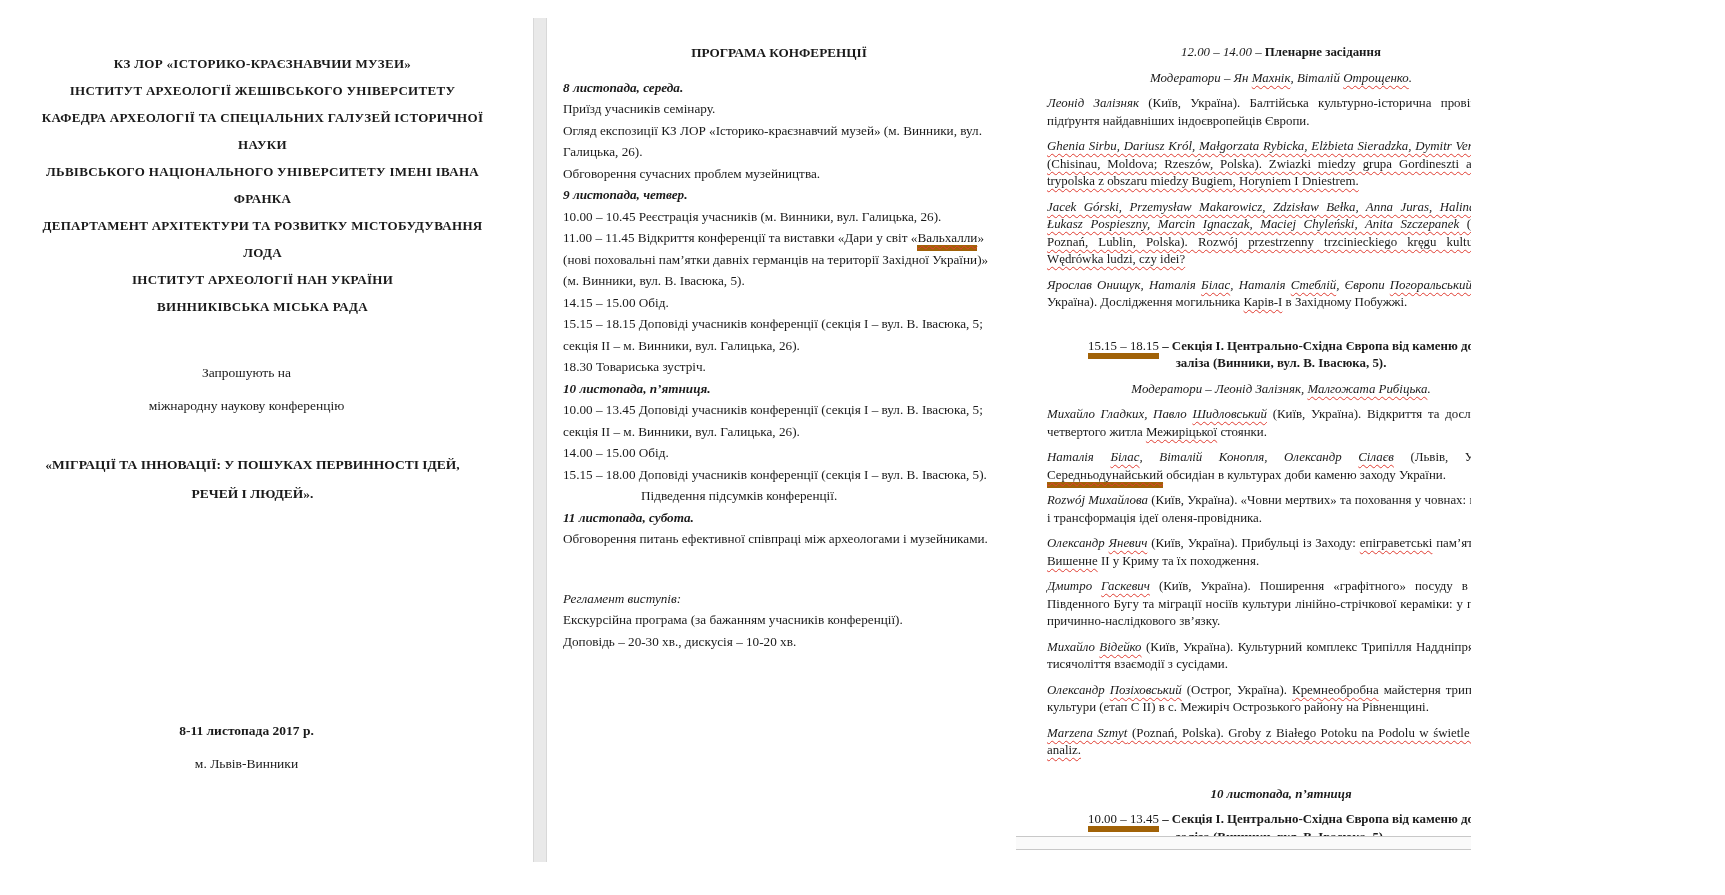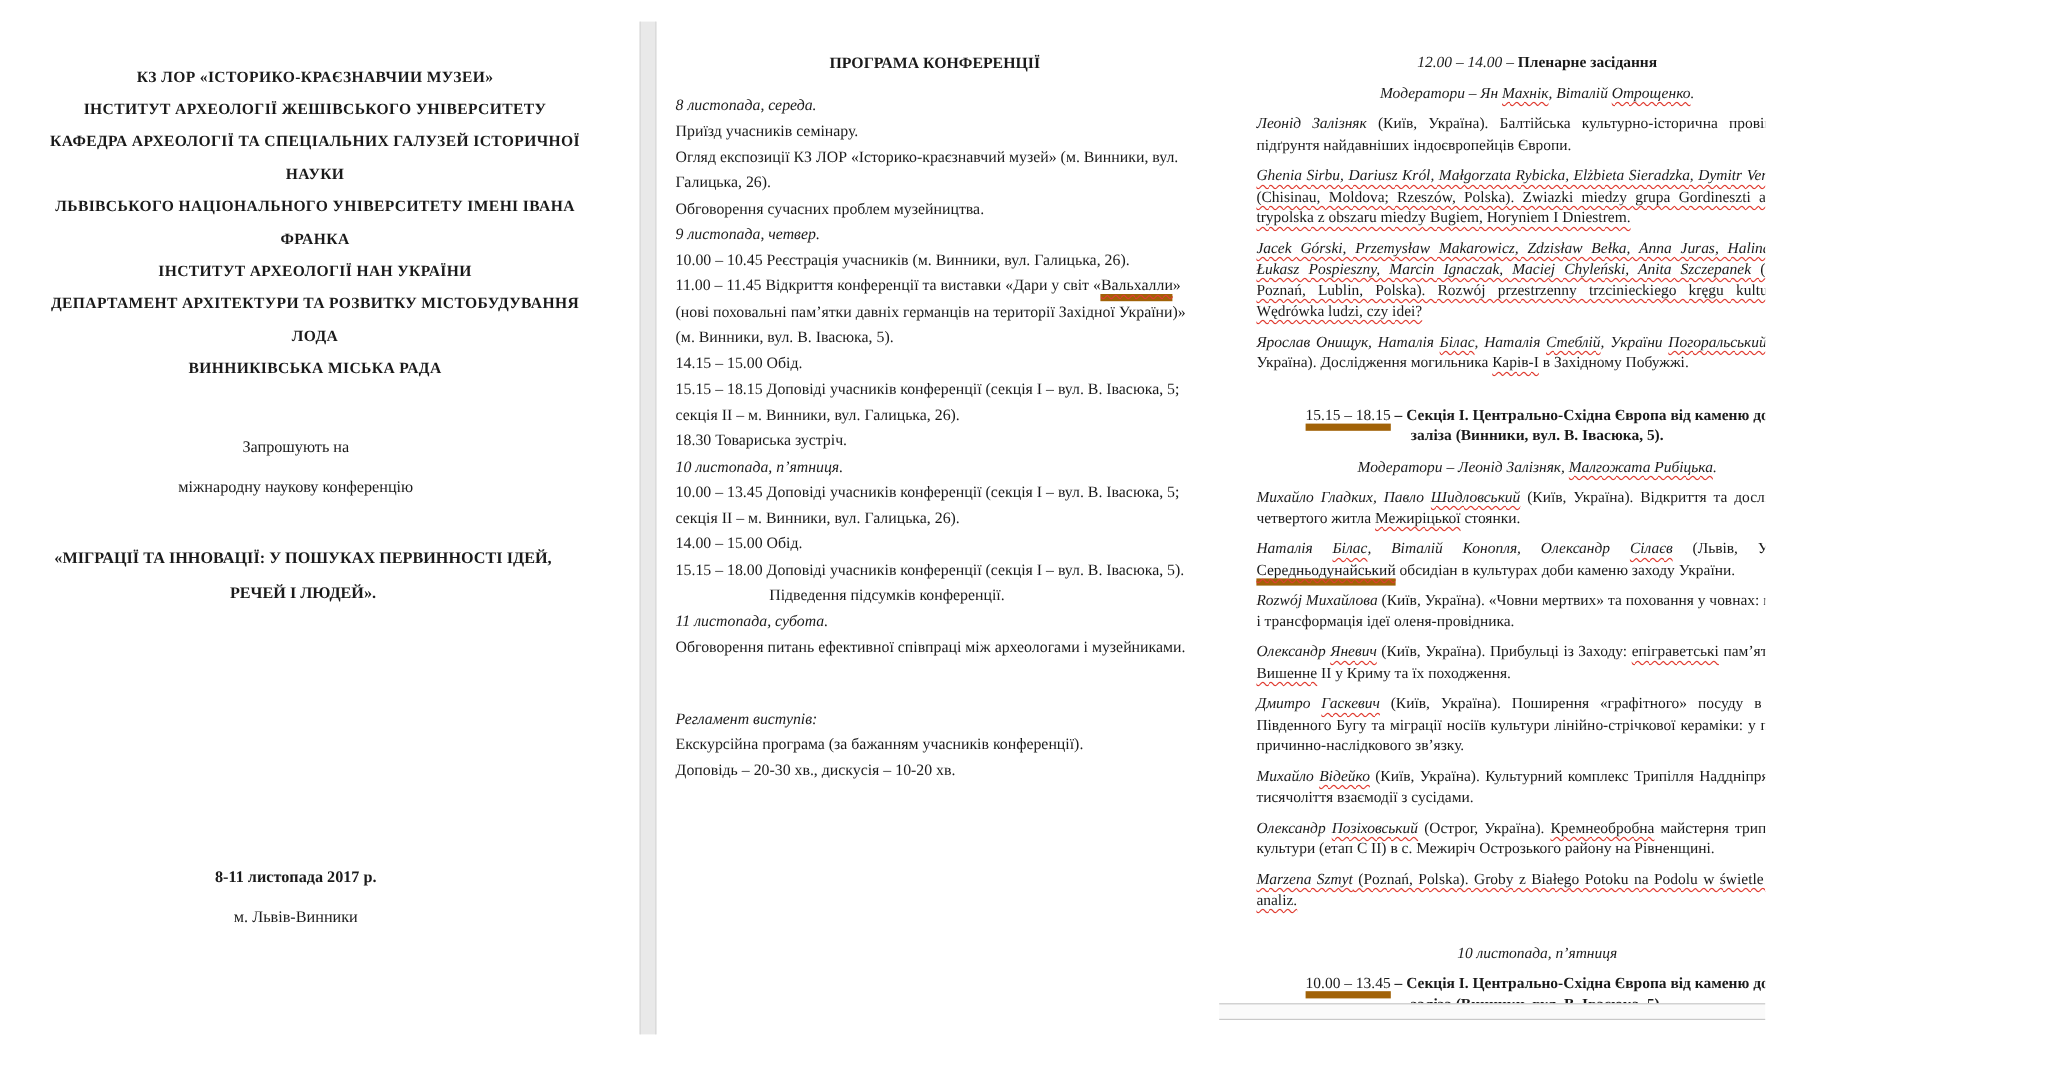--- a/index.html
+++ b/index.html
@@ -9,21 +9,21 @@
     background:#ffffff;
     font-family:"Liberation Serif","DejaVu Serif",serif;
     color:#1a1a1a;
     overflow:hidden;
   }
   .para{margin:0;}
   .align-center{text-align:center;}
   .align-justify{text-align:justify;}
   .s-b{font-weight:700;}
   .s-i{font-style:italic;}
-  .s-bi{font-weight:400;font-style:italic;}
+  .s-bi{font-weight:700;font-style:italic;}
   .s-u{border-bottom:6px solid #a16207;margin-top:48px;}
   .s-sp{text-decoration-line:underline;text-decoration-style:wavy;text-decoration-color:#e03c31;text-decoration-thickness:1px;text-underline-offset:3px;}
 
   
   .page1{position:absolute;left:0;top:0;width:533px;height:895px;}
   .p1-header{position:absolute;left:22px;right:30px;top:50px;font-size:13px;line-height:27px;letter-spacing:.3px;}
   .p1-invite{position:absolute;left:0;right:40px;top:356px;font-size:13.5px;line-height:33px;}
   .p1-title{position:absolute;left:34px;right:62px;top:450px;font-size:13.5px;line-height:29px;}
   .p1-footer{position:absolute;left:0;right:40px;top:714px;font-size:13.5px;line-height:33px;}
 
@@ -58,22 +58,22 @@
 <body>
 
 <div class="screen">
 
   <section class="page1">
     <div class="p1-header">
         <p class="para align-center"><span class="s-b">КЗ ЛОР «ІСТОРИКО-КРАЄЗНАВЧИИ МУЗЕИ»</span></p>
         <p class="para align-center"><span class="s-b">ІНСТИТУТ АРХЕОЛОГІЇ ЖЕШІВСЬКОГО УНІВЕРСИТЕТУ</span></p>
         <p class="para align-center"><span class="s-b">КАФЕДРА АРХЕОЛОГІЇ ТА СПЕЦІАЛЬНИХ ГАЛУЗЕЙ ІСТОРИЧНОЇ НАУКИ</span></p>
         <p class="para align-center"><span class="s-b">ЛЬВІВСЬКОГО НАЦІОНАЛЬНОГО УНІВЕРСИТЕТУ ІМЕНІ ІВАНА ФРАНКА</span></p>
+        <p class="para align-center"><span class="s-b">ДЕПАРТАМЕНТ АРХІТЕКТУРИ ТА РОЗВИТКУ МІСТОБУДУВАННЯ ЛОДА</span></p>
         <p class="para align-center"><span class="s-b">ІНСТИТУТ АРХЕОЛОГІЇ НАН УКРАЇНИ</span></p>
-        <p class="para align-center"><span class="s-b">ДЕПАРТАМЕНТ АРХІТЕКТУРИ ТА РОЗВИТКУ МІСТОБУДУВАННЯ ЛОДА</span></p>
         <p class="para align-center"><span class="s-b">ВИННИКІВСЬКА МІСЬКА РАДА</span></p>
       </div>
     <div class="p1-invite">
         <p class="para align-center"><span>Запрошують на</span></p>
         <p class="para align-center"><span>міжнародну наукову конференцію</span></p>
       </div>
     <div class="p1-title">
         <p class="para align-center"><span class="s-b">«МІГРАЦІЇ ТА ІННОВАЦІЇ: У ПОШУКАХ ПЕРВИННОСТІ ІДЕЙ, РЕЧЕЙ І ЛЮДЕЙ».</span></p>
       </div>
     <div class="p1-footer">
@@ -110,21 +110,21 @@
       </div>
   </section>
 
   <section class="page3">
     <div>
         <p class="para align-center"><span class="s-i">12.00 – 14.00</span><span class="s-i"> – </span><span class="s-b">Пленарне засідання</span></p>
         <p class="para align-center"><span class="s-i">Модератори – Ян </span><span class="s-i s-sp">Махнік</span><span class="s-i">, Віталій </span><span class="s-i s-sp">Отрощенко</span><span class="s-i">.</span></p>
         <p class="para align-justify"><span class="s-i">Леонід Залізняк</span><span> (Київ, Україна). Балтійська культурно-історична провінція як підґрунтя найдавніших індоєвропейців Європи.</span></p>
         <p class="para align-justify"><span class="s-i s-sp">Ghenia Sirbu, Dariusz Król, Małgorzata Rybicka, Elżbieta Sieradzka, Dymitr Verteletskyi</span><span class="s-sp"> (Chisinau, Moldova; Rzeszów, Polska). Zwiazki miedzy grupa Gordineszti a kultura trypolska z obszaru miedzy Bugiem, Horyniem I Dniestrem.</span></p>
         <p class="para align-justify"><span class="s-i s-sp">Jacek Górski, Przemysław Makarowicz, Zdzisław Bełka, Anna Juras, Halina Taras, Łukasz Pospieszny, Marcin Ignaczak, Maciej Chyleński, Anita Szczepanek</span><span class="s-sp"> (Kraków, Poznań, Lublin, Polska). Rozwój przestrzenny trzcinieckiego kręgu kulturowego. Wędrówka ludzi, czy idei?</span></p>
-        <p class="para align-justify"><span class="s-i">Ярослав Онищук, Наталія </span><span class="s-i s-sp">Білас</span><span class="s-i">, Наталія </span><span class="s-i s-sp">Стеблій</span><span class="s-i">, України </span><span class="s-i s-sp">Погоральський</span><span> (Львів, Україна). Дослідження могильника </span><span class="s-sp">Карів-І</span><span> в Західному Побужжі.</span></p>
+        <p class="para align-justify"><span class="s-i">Ярослав Онищук, Наталія </span><span class="s-i s-sp">Білас</span><span class="s-i">, Наталія </span><span class="s-i s-sp">Стеблій</span><span class="s-i">, Європи </span><span class="s-i s-sp">Погоральський</span><span> (Львів, Україна). Дослідження могильника </span><span class="s-sp">Карів-І</span><span> в Західному Побужжі.</span></p>
         <p class="para align-center cls-heading cls-gap"><span class="s-u">15.15 – 18.15</span><span class="s-b"> – </span><span class="s-b">Секція І. Центрально-Східна Європа від каменю до заліза (Винники, вул. В. Івасюка, 5).</span></p>
         <p class="para align-center"><span class="s-i">Модератори – Леонід Залізняк, </span><span class="s-i s-sp">Малгожата Рибіцька</span><span class="s-i">.</span></p>
         <p class="para align-justify"><span class="s-i">Михайло Гладких, Павло </span><span class="s-i s-sp">Шидловський</span><span> (Київ, Україна). Відкриття та дослідження четвертого житла </span><span class="s-sp">Межиріцької</span><span> стоянки.</span></p>
         <p class="para align-justify"><span class="s-i">Наталія </span><span class="s-i s-sp">Білас</span><span class="s-i">, Віталій Конопля, Олександр </span><span class="s-i s-sp">Сілаєв</span><span> (Львів, Україна). </span><span class="s-u s-sp">Середньодунайський</span><span> обсидіан в культурах доби каменю заходу України.</span></p>
         <p class="para align-justify"><span class="s-i">Rozwój Михайлова</span><span> (Київ, Україна). «Човни мертвих» та поховання у човнах: міграція і трансформація ідеї оленя-провідника.</span></p>
         <p class="para align-justify"><span class="s-i">Олександр </span><span class="s-i s-sp">Яневич</span><span> (Київ, Україна). Прибульці із Заходу: </span><span class="s-sp">епіграветські</span><span> пам’ятки </span><span class="s-sp">типа Вишенне</span><span> ІІ у Криму та їх походження.</span></p>
         <p class="para align-justify"><span class="s-i">Дмитро </span><span class="s-i s-sp">Гаскевич</span><span> (Київ, Україна). Поширення «графітного» посуду в неоліті Південного Бугу та міграції носіїв культури лінійно-стрічкової кераміки: у пошуках причинно-наслідкового зв’язку.</span></p>
         <p class="para align-justify"><span class="s-i">Михайло </span><span class="s-i s-sp">Відейко</span><span> (Київ, Україна). Культурний комплекс Трипілля Наддніпрянщини: тисячоліття взаємодії з сусідами.</span></p>
         <p class="para align-justify"><span class="s-i">Олександр </span><span class="s-i s-sp">Позіховський</span><span> (Острог, Україна). </span><span class="s-sp">Кремнеобробна</span><span> майстерня трипільської культури (етап С ІІ) в с. Межиріч Острозького району на Рівненщині.</span></p>
         <p class="para align-justify"><span class="s-i s-sp">Marzena Szmyt</span><span class="s-sp"> (Poznań, Polska). Groby z Białego Potoku na Podolu w świetle nowych analiz.</span></p>

